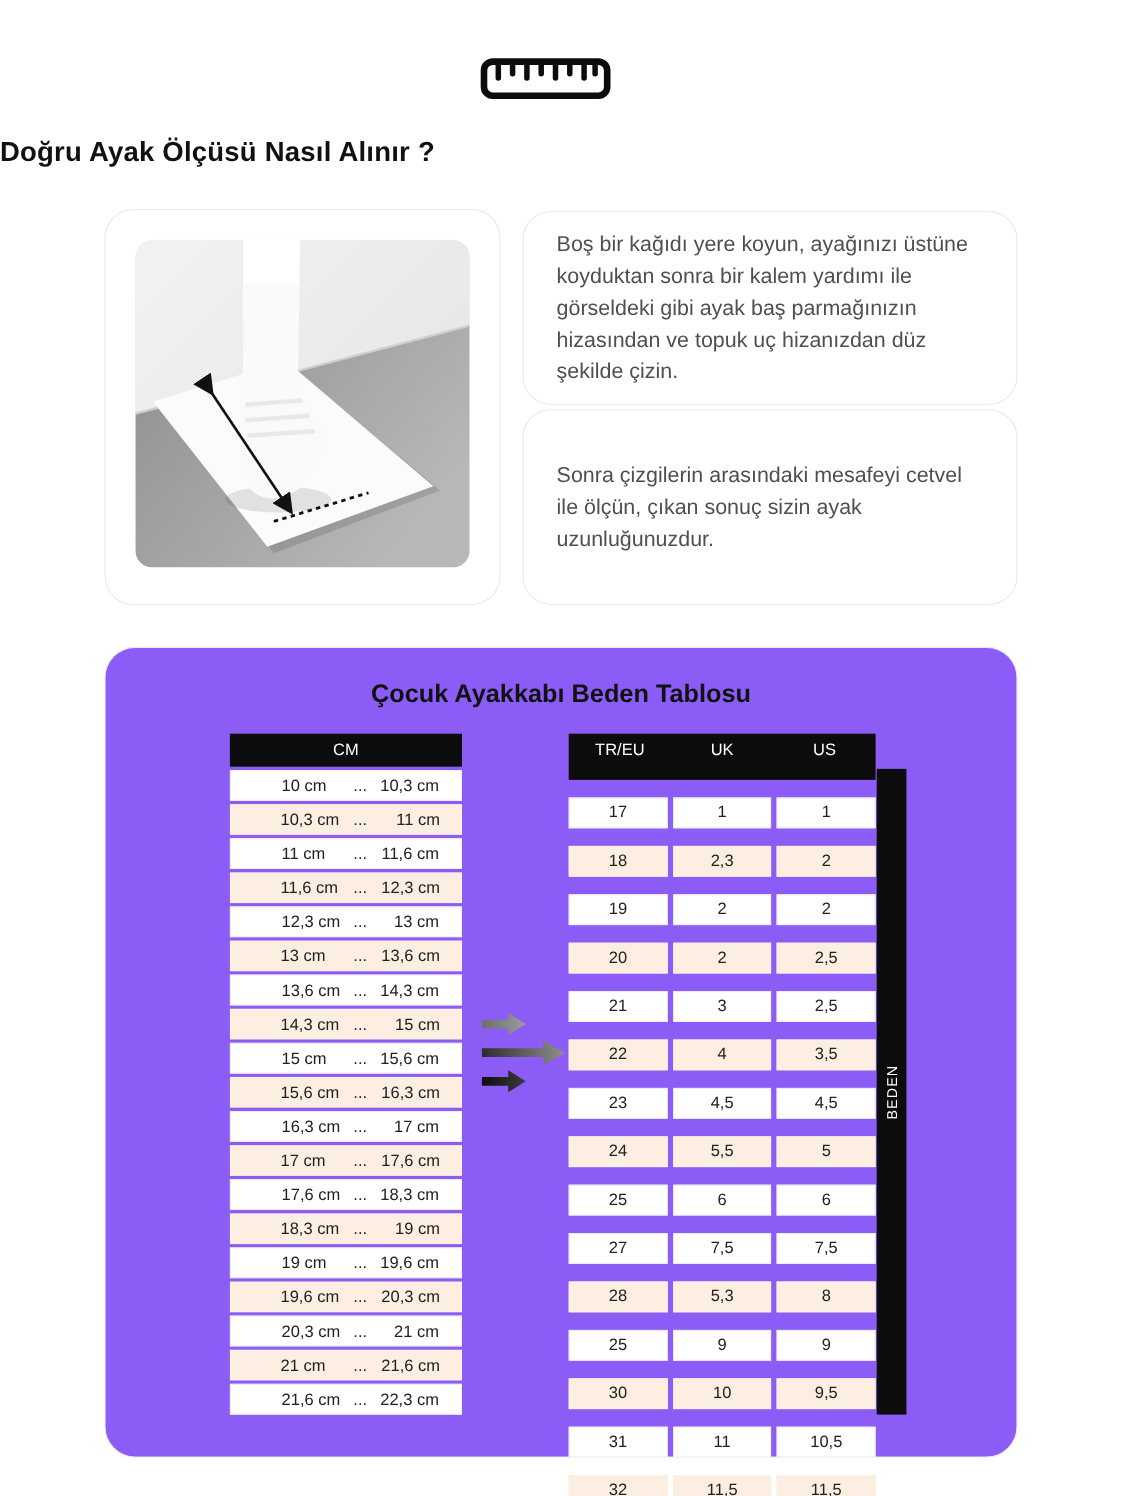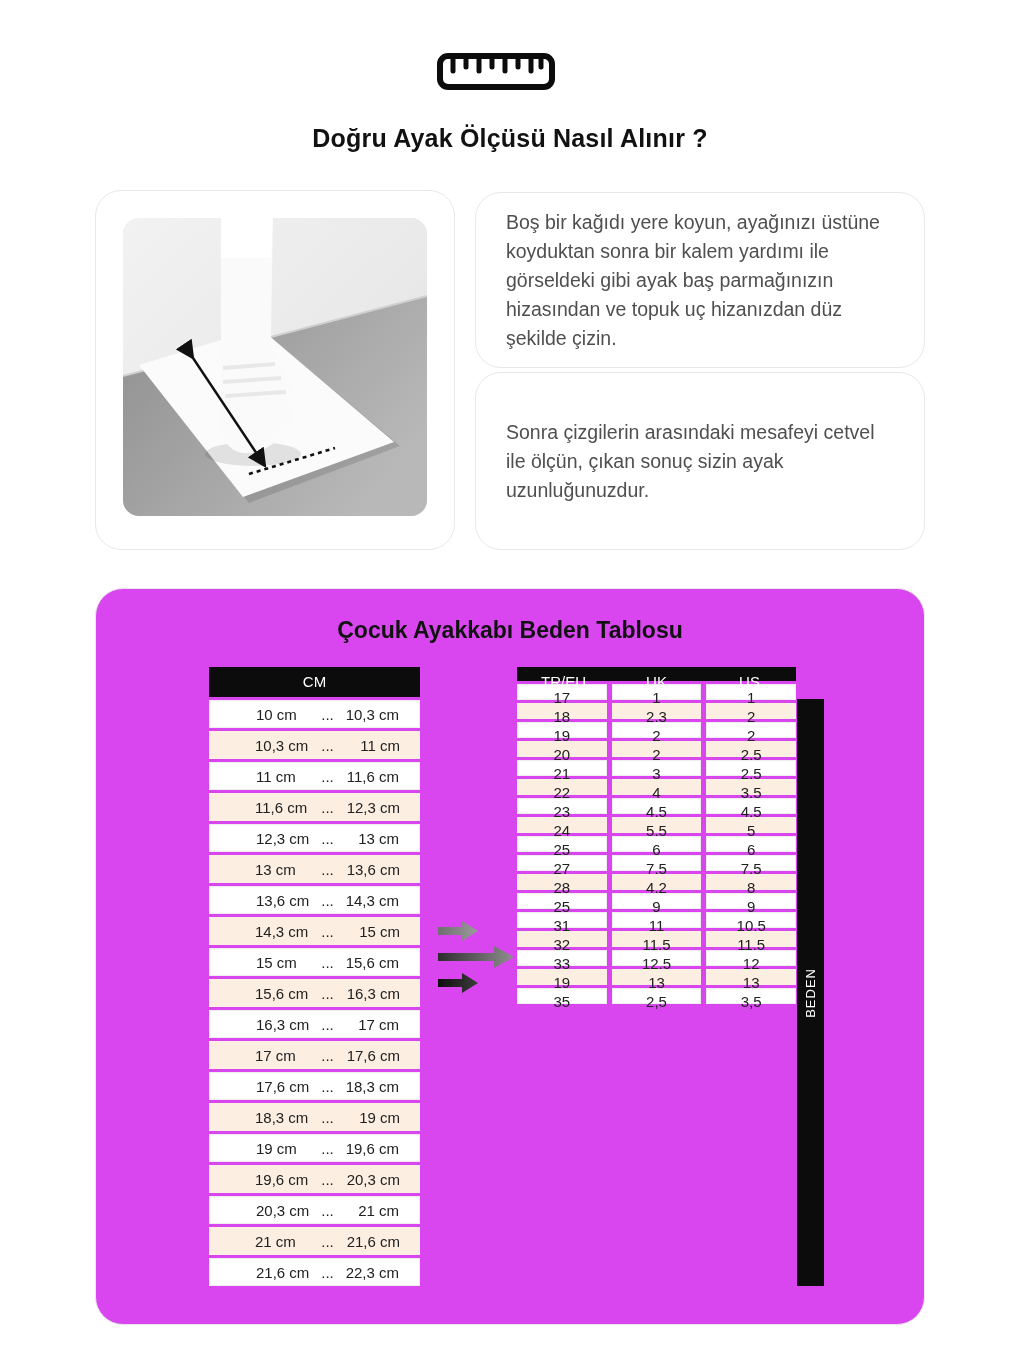--- a/index.html
+++ b/index.html
@@ -5,21 +5,21 @@
   html,body { margin:0; padding:0; background:#fff; }
   .page {
     position:relative; width:1020px; height:1360px; background:#ffffff;
     font-family:"Liberation Sans", sans-serif; overflow:hidden;
   }
   
   .ruler { position:absolute; left:436px; top:52px; width:120px; height:40px; }
   
   .page-title {
     position:absolute; top:124px; left:0; width:100%; margin:0;
-    text-align:center; font-size:25px; font-weight:bold; color:#111;
+    text-align:left; font-size:25px; font-weight:bold; color:#111;
     letter-spacing:0.2px;
   }
   
   .photo-card {
     position:absolute; left:95px; top:190px; width:360px; height:360px;
     border:1px solid #e8e8e8; border-radius:26px; background:#fff; box-sizing:border-box;
   }
   .photo {
     position:absolute; left:27px; top:27px; width:304px; height:298px;
     border-radius:16px; overflow:hidden; background:#ededed;
@@ -29,21 +29,21 @@
     position:absolute; left:475px; width:450px; box-sizing:border-box;
     border:1px solid #e8e8e8; border-radius:26px; background:#fff;
     display:flex; align-items:center; padding:0 36px 0 30px;
   }
   .step-card p { margin:0; font-size:19.5px; line-height:29px; color:#4f4f4f; }
   .step-1 { top:192px; height:176px; }
   .step-2 { top:372px; height:178px; }
   
   .table-card {
     position:absolute; left:95px; top:588px; width:830px; height:737px;
-    border:1px solid #e8e8e8; border-radius:28px; background:#d946ef; box-sizing:border-box;
+    border:1px solid #e8e8e8; border-radius:28px; background:#8b5cf6; box-sizing:border-box;
   }
   .table-title {
     position:absolute; top:28px; left:0; width:100%; margin:0; text-align:center;
     font-size:23px; font-weight:bold; color:#111;
   }
   
   .cm-table { position:absolute; left:113px; top:78px; width:211px; }
   .cm-header {
     height:30px; background:#0c0c0c; color:#fff; text-align:center;
     line-height:30px; font-size:15px;
@@ -55,23 +55,23 @@
   .cm-row.white { background:#fff; border:1px solid #ededed; }
   .cm-row.alt   { background:#fcefe2; }
   .cm-row .l { flex:1; padding-left:18px; }
   .cm-row .m { width:34px; text-align:center; }
   .cm-row .r { flex:1; text-align:right; padding-right:20px; }
   
   .arrows { position:absolute; left:342px; top:332px; width:80px; }
   .arrows svg { display:block; margin-bottom:5px; }
   
   .size-table { position:absolute; left:421px; top:78px; width:279px; }
-  .size-header { height:14px; background:#0c0c0c; display:flex; }
+  .size-header { height:42px; background:#0c0c0c; display:flex; }
   .size-header span { flex:1; color:#fff; text-align:center; line-height:30px; font-size:15px; }
-  .size-row { display:flex; height:16px; margin-top:3px; }
+  .size-row { display:flex; height:28px; margin-top:16px; }
   .size-row span {
     flex:1; text-align:center; line-height:26px; font-size:15px; color:#212121;
     box-sizing:border-box; margin-right:5px;
   }
   .size-row span:last-child { margin-right:0; }
   .size-row.white span { background:#fff; border:1px solid #ededed; }
   .size-row.alt span   { background:#fcefe2; border:1px solid #fcefe2; }
   
   .beden-bar {
     position:absolute; left:701px; top:110px; width:27px; height:587px;
@@ -341,28 +341,33 @@
             <span>6</span>
             <span>6</span>
           </div>
           <div class="size-row white">
             <span>27</span>
             <span>7,5</span>
             <span>7,5</span>
           </div>
           <div class="size-row alt">
             <span>28</span>
-            <span>4,2</span>
+            <span>5,3</span>
             <span>8</span>
           </div>
           <div class="size-row white">
             <span>25</span>
             <span>9</span>
             <span>9</span>
           </div>
+          <div class="size-row alt">
+            <span>30</span>
+            <span>10</span>
+            <span>9,5</span>
+          </div>
           <div class="size-row white">
             <span>31</span>
             <span>11</span>
             <span>10,5</span>
           </div>
           <div class="size-row alt">
             <span>32</span>
             <span>11,5</span>
             <span>11,5</span>
           </div>

